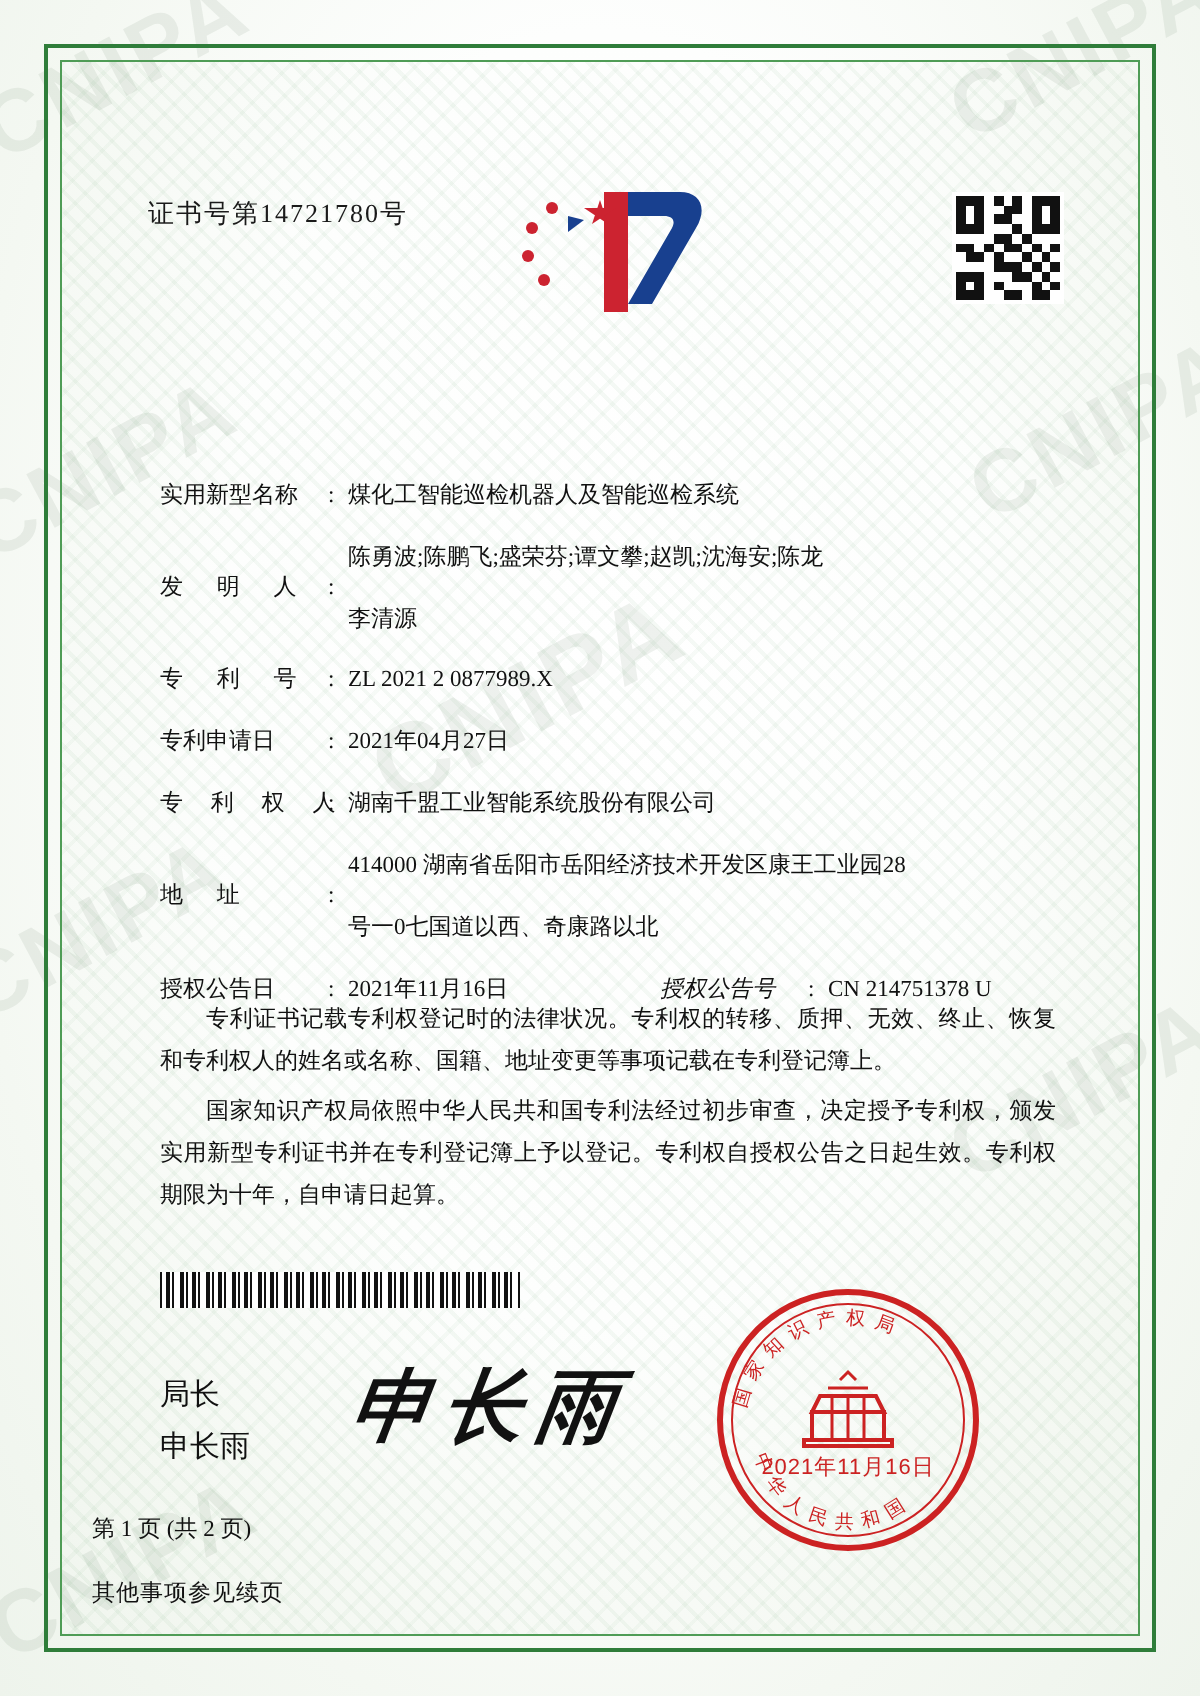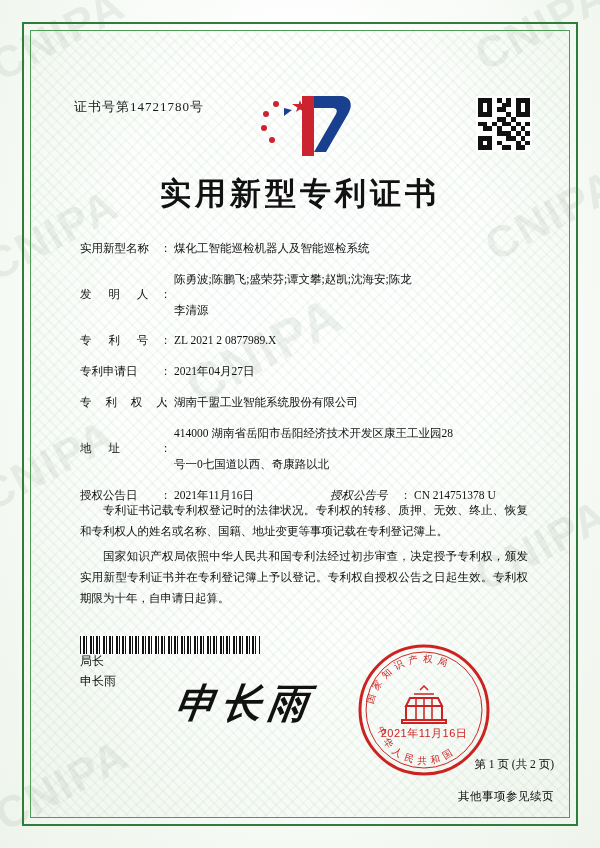--- a/index.html
+++ b/index.html
@@ -154,22 +154,22 @@
     height: 18px;
     background: repeating-linear-gradient(
       to right,
       #111 0 1px, #fff 1px 3px, #111 3px 5px, #fff 5px 6px,
       #111 6px 7px, #fff 7px 10px, #111 10px 12px, #fff 12px 13px
     );
   }
   .sign-block {
     position: absolute;
     left: 34px;
-    top: 603px;
-    font-size: 12px;
+    top: 638px;
+    font-size: 15px;
     line-height: 1.7;
     color: #111;
   }
   .signature {
     position: absolute;
     left: 130px;
     top: 628px;
     font-size: 40px;
     font-family: "Liberation Serif", serif;
     font-style: italic;
@@ -190,31 +190,31 @@
     width: 100%;
     text-align: center;
     top: 84px;
     font-size: 11px;
     color: #cc2222;
     letter-spacing: 0.5px;
     font-family: "Liberation Sans", sans-serif;
   }
   .page-no {
     position: absolute;
-    left: 0; right: 0;
+    left: 0; right: 16px;
     bottom: 30px;
-    text-align: right;
+    text-align: left;
     font-size: 11.5px;
     color: #111;
   }
   .footer-note {
     position: absolute;
     left: 0; right: 0;
     bottom: -2px;
-    text-align: right;
+    text-align: left;
     font-size: 11.5px;
     color: #111;
     letter-spacing: 0.5px;
   }
   .seal-text {
     font-size: 9.5px;
     fill: #cc2222;
     font-family: "Liberation Sans", sans-serif;
     letter-spacing: 1px;
   }
@@ -373,21 +373,20 @@
           <i></i>
           <i class="on"></i>
           <i class="on"></i>
           <i></i>
           <i class="on"></i>
           <i class="on"></i>
           <i></i>
       </div>
     </div>
 
-    <div class="title">实用新型专利证书</div>
 
     <div class="fields">
 
       <div class="row">
         <span class="lbl">实用新型名称</span>
         <span class="colon">:</span>
         <span class="val">煤化工智能巡检机器人及智能巡检系统</span>
       </div>
 
       <div class="row">

